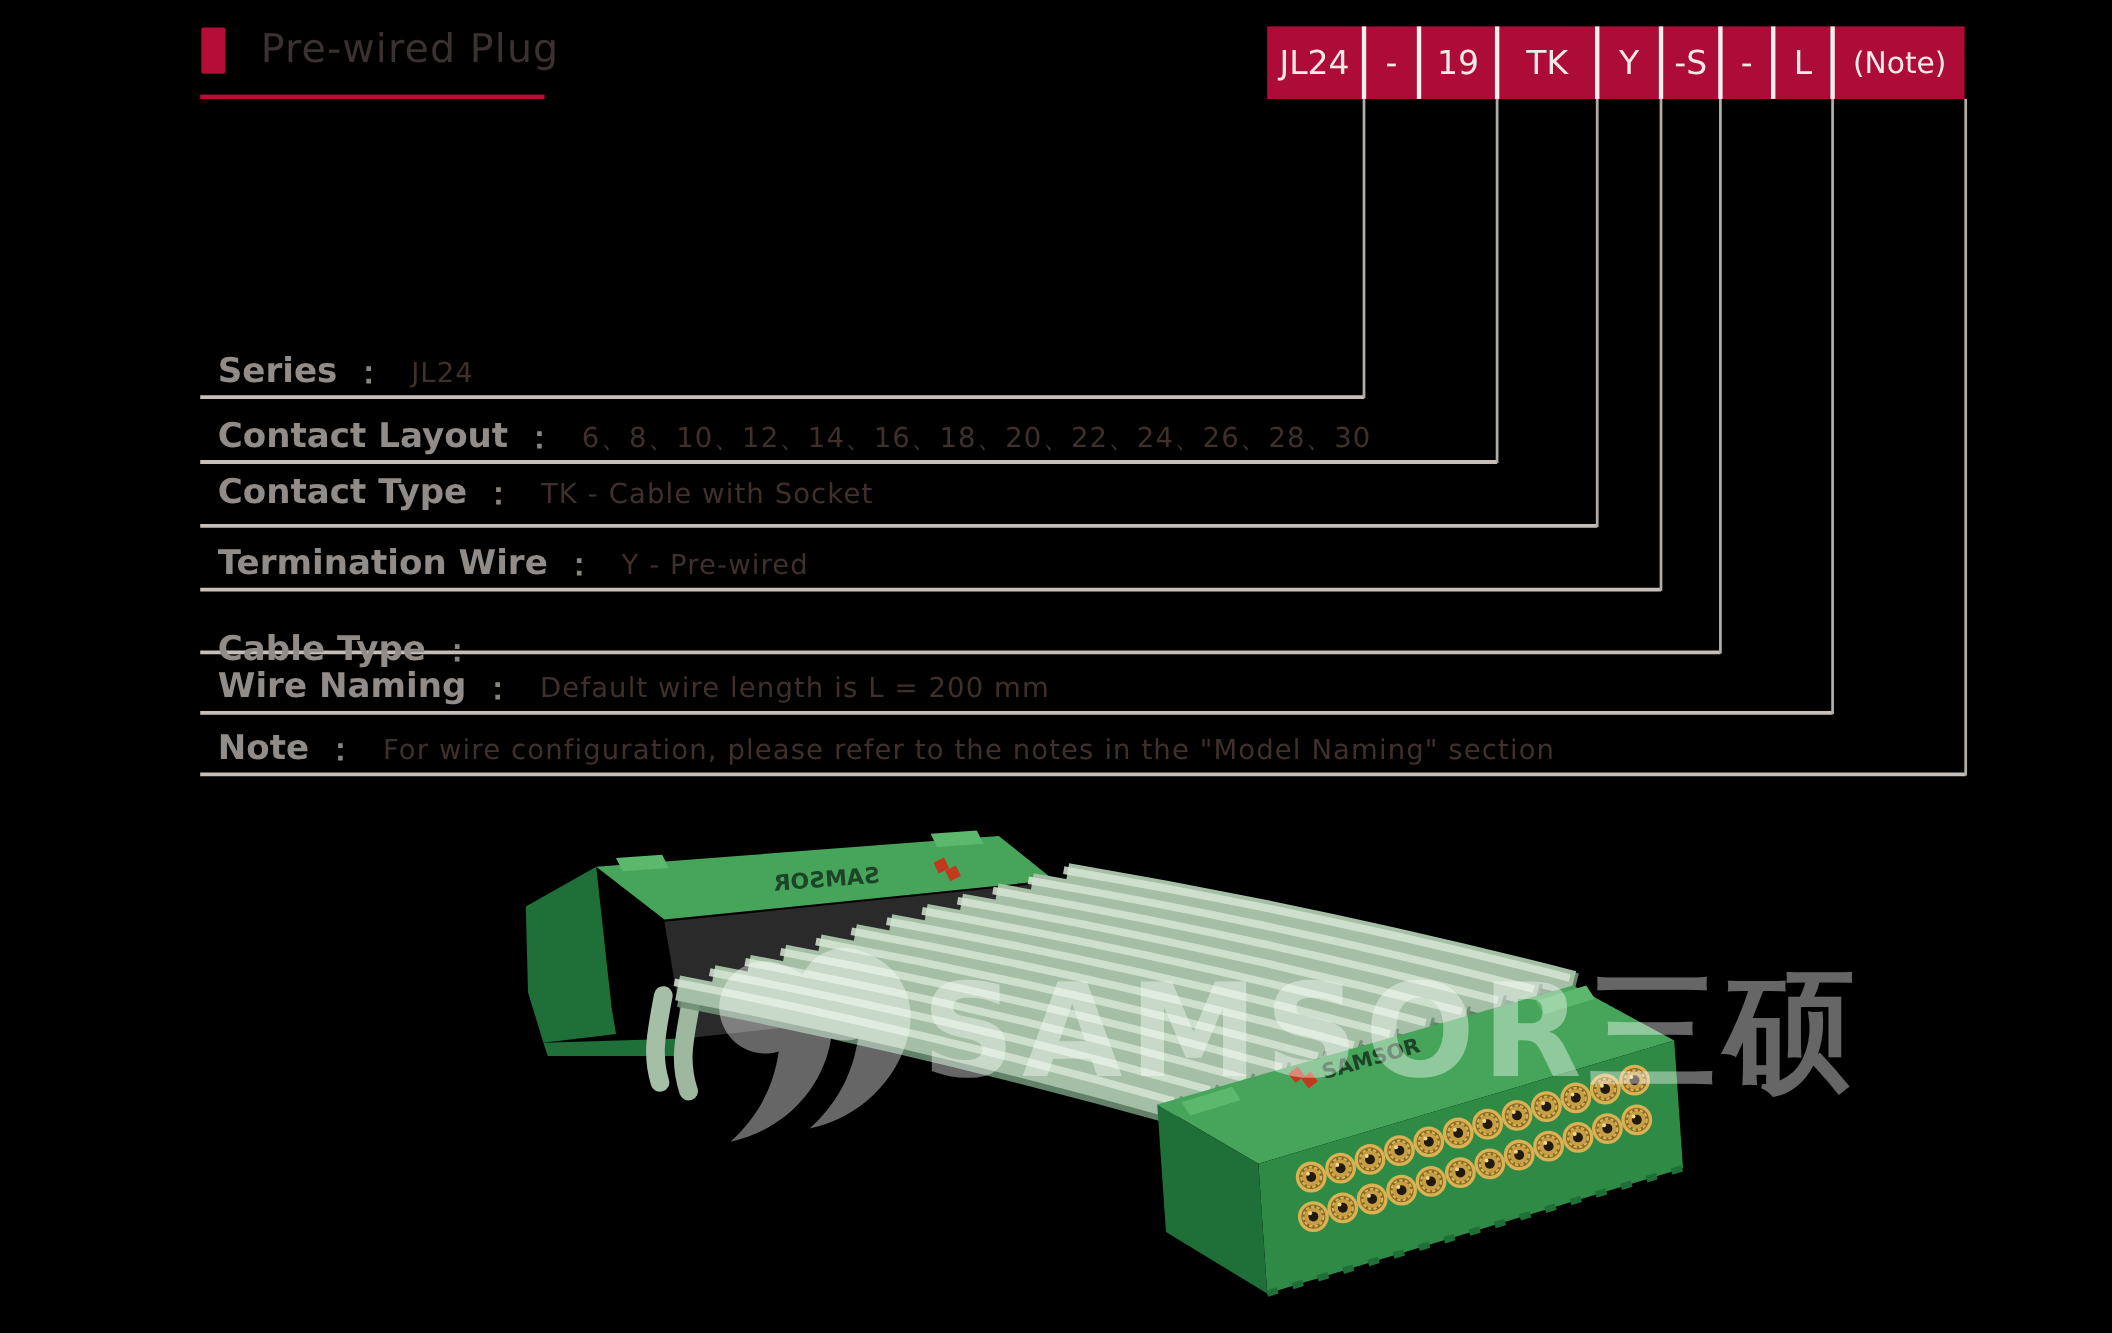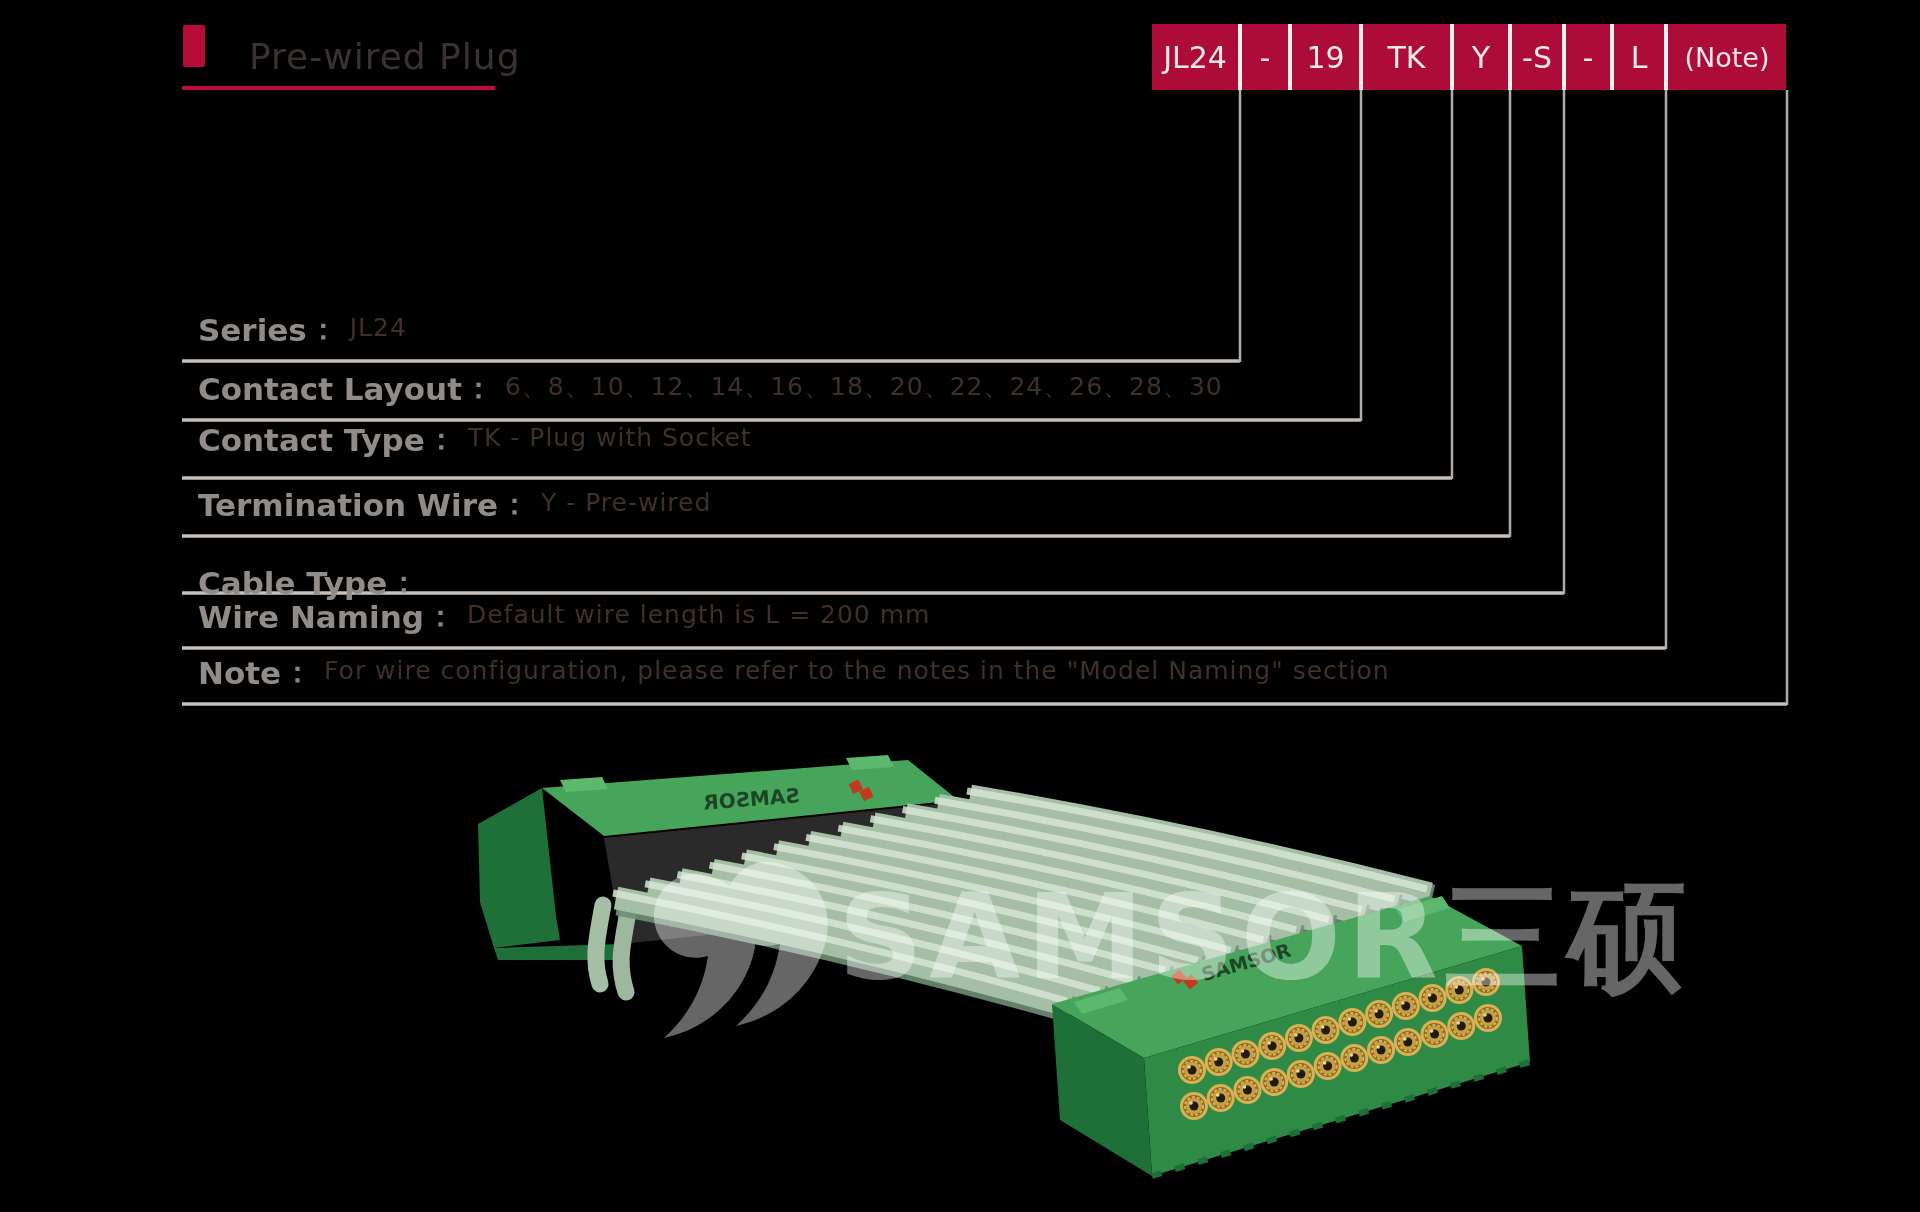--- a/index.html
+++ b/index.html
@@ -1,38 +1,38 @@
 <!DOCTYPE html>
 <html><head>
 <meta charset="utf-8">
 <style>
   html,body{margin:0;padding:0;background:#000;}
   .canvas{position:relative;width:1920px;height:1212px;background:#000;overflow:hidden;
           font-family:"DejaVu Sans","Liberation Sans",sans-serif;}
 
   
   .accent-block{position:absolute;left:183px;top:25px;width:22px;height:42px;background:#B50D38;border-radius:2px;}
-  .page-title{position:absolute;left:237px;top:24px;margin:12px;font-size:36px;font-weight:500;
+  .page-title{position:absolute;left:237px;top:24px;margin:0;font-size:36px;font-weight:500;
               color:#3A3230;letter-spacing:1px;}
   .accent-underline{position:absolute;left:182px;top:86px;width:313px;height:4px;background:#BF0A35;}
 
   
   .model-code{position:absolute;left:1152px;top:24px;height:66px;display:flex;}
   .seg{background:#AE0C38;color:#F2E9E9;display:flex;align-items:center;justify-content:center;
        font-size:30px;font-weight:400;}
   .seg + .seg{border-left:4px solid #F4F0EE;}
   .s1{width:86px}.s2{width:46px}.s3{width:67px}.s4{width:87px}.s5{width:54px}
   .s6{width:50px}.s7{width:44px}.s8{width:50px}.s9{width:118px;font-size:27px}
 
   
   .overlay{position:absolute;left:0;top:0;width:1920px;height:1212px;}
 
   
-  .spec-row{position:absolute;left:182px;height:46px;display:flex;
-            padding-left:16px;white-space:nowrap;}
+  .spec-row{position:absolute;left:182px;height:46px;display:flex;align-items:flex-end;
+            padding-left:16px;white-space:nowrap;gap:12px;}
   .spec-row .lbl{font-size:31px;font-weight:bold;color:#928C88;line-height:1;padding-bottom:8px;}
   .spec-row .colon{font-size:29px;font-weight:bold;color:#8A847F;line-height:1;padding-bottom:8px;margin:0 12px 0 2px;}
   .spec-row .val{font-size:25px;color:#40302B;line-height:1;padding-bottom:10px;letter-spacing:1px;}
   .row-1{top:315px}.row-2{top:374px}.row-3{top:425px}.row-4{top:490px}
   .row-5{top:568px}.row-6{top:602px}.row-7{top:658px}
 </style>
 </head>
 <body>
 
 <div class="canvas">
@@ -76,21 +76,21 @@
       <span class="val">JL24</span>
   </div>
   <div class="spec-row row-2">
     <span class="lbl">Contact Layout</span>
       <span class="colon">：</span>
       <span class="val">6、8、10、12、14、16、18、20、22、24、26、28、30</span>
   </div>
   <div class="spec-row row-3">
     <span class="lbl">Contact Type</span>
       <span class="colon">：</span>
-      <span class="val">TK - Plug with Socket</span>
+      <span class="val">TK - Cable with Socket</span>
   </div>
   <div class="spec-row row-4">
     <span class="lbl">Termination Wire</span>
       <span class="colon">：</span>
       <span class="val">Y - Pre-wired</span>
   </div>
   <div class="spec-row row-5">
     <span class="lbl">Cable Type</span>
       <span class="colon">：</span>
   </div>

